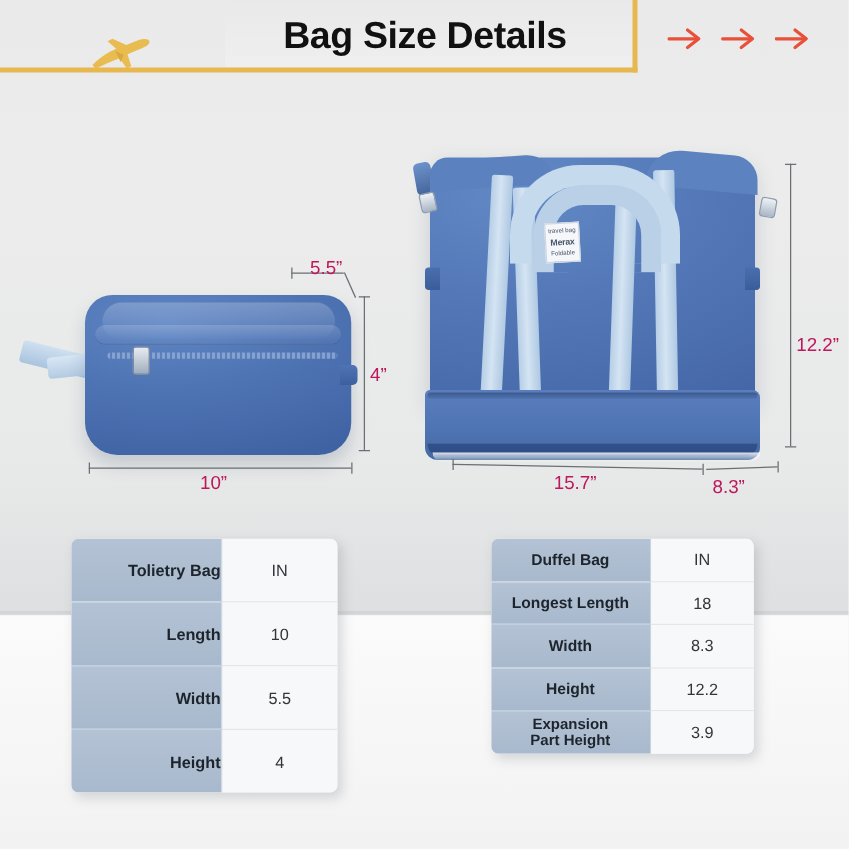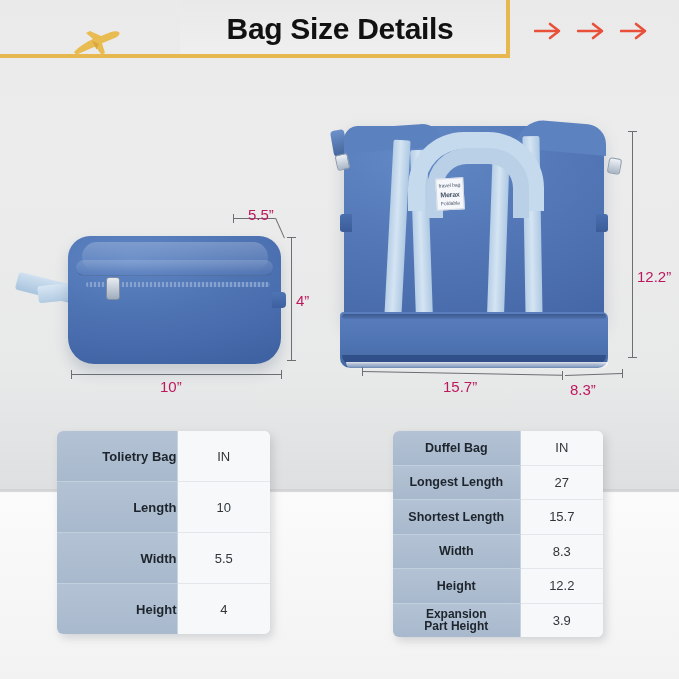--- a/index.html
+++ b/index.html
@@ -448,25 +448,21 @@
   </table>
 
   <table class="tbl" id="tbl-right">
     <tbody>
       <tr>
         <td class="lbl">Duffel Bag</td>
         <td class="val">IN</td>
       </tr>
       <tr>
         <td class="lbl">Longest Length</td>
-        <td class="val">27</td>
-      </tr>
-      <tr>
-        <td class="lbl">Shortest Length</td>
-        <td class="val">15.7</td>
+        <td class="val">18</td>
       </tr>
       <tr>
         <td class="lbl">Width</td>
         <td class="val">8.3</td>
       </tr>
       <tr>
         <td class="lbl">Height</td>
         <td class="val">12.2</td>
       </tr>
       <tr>

